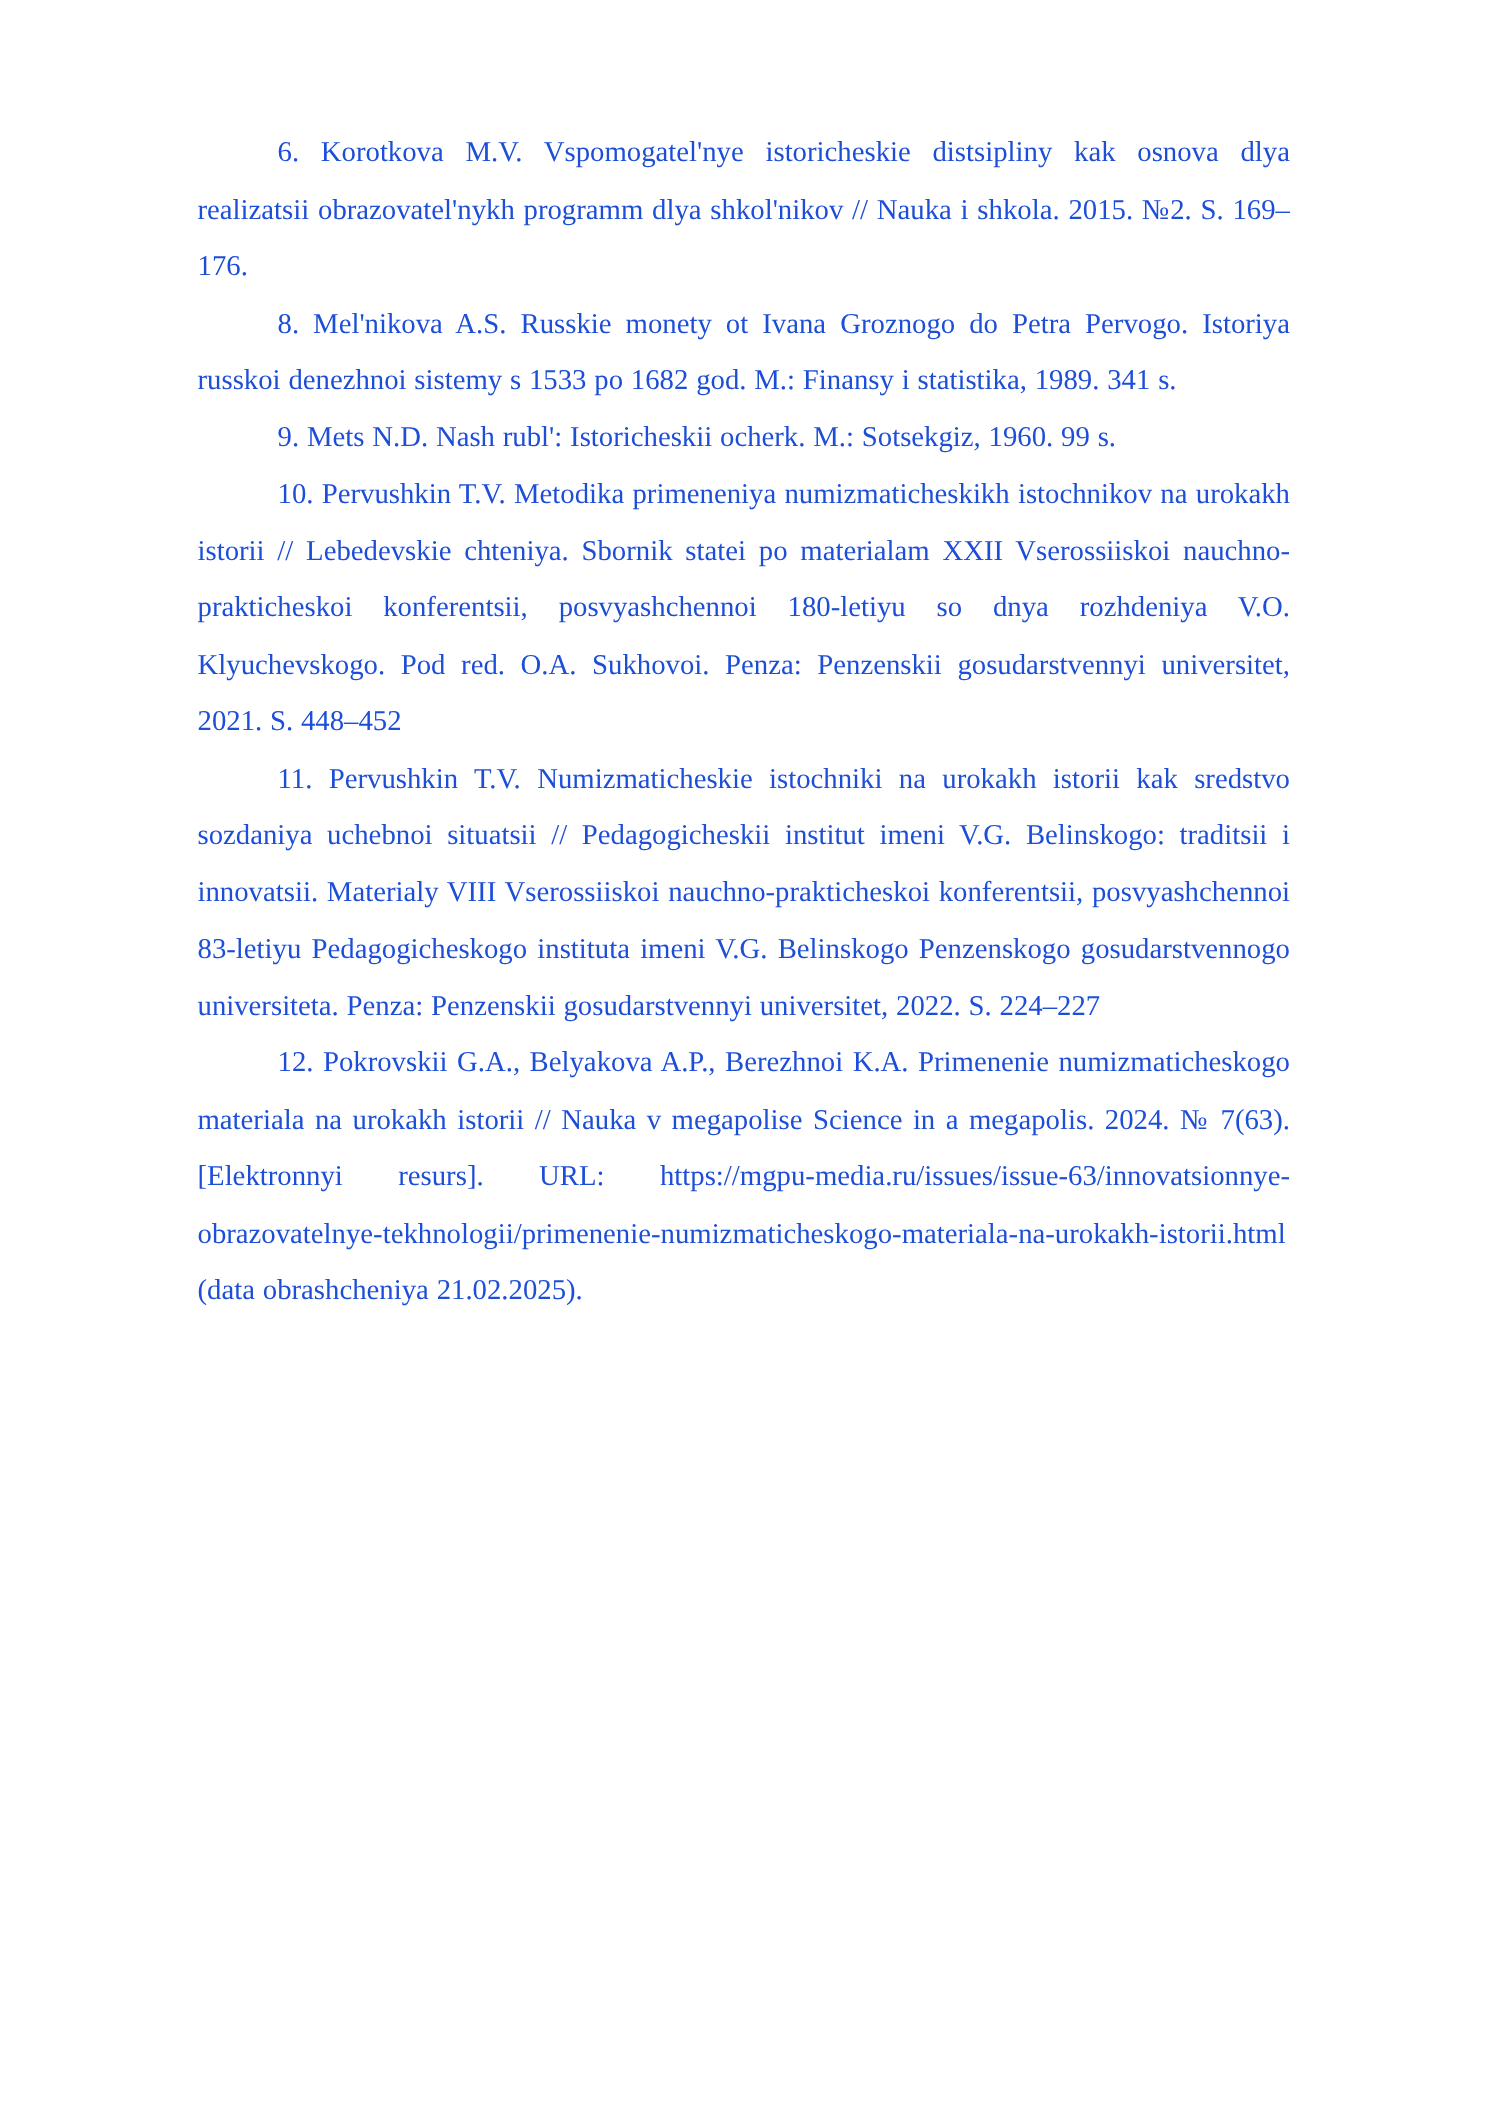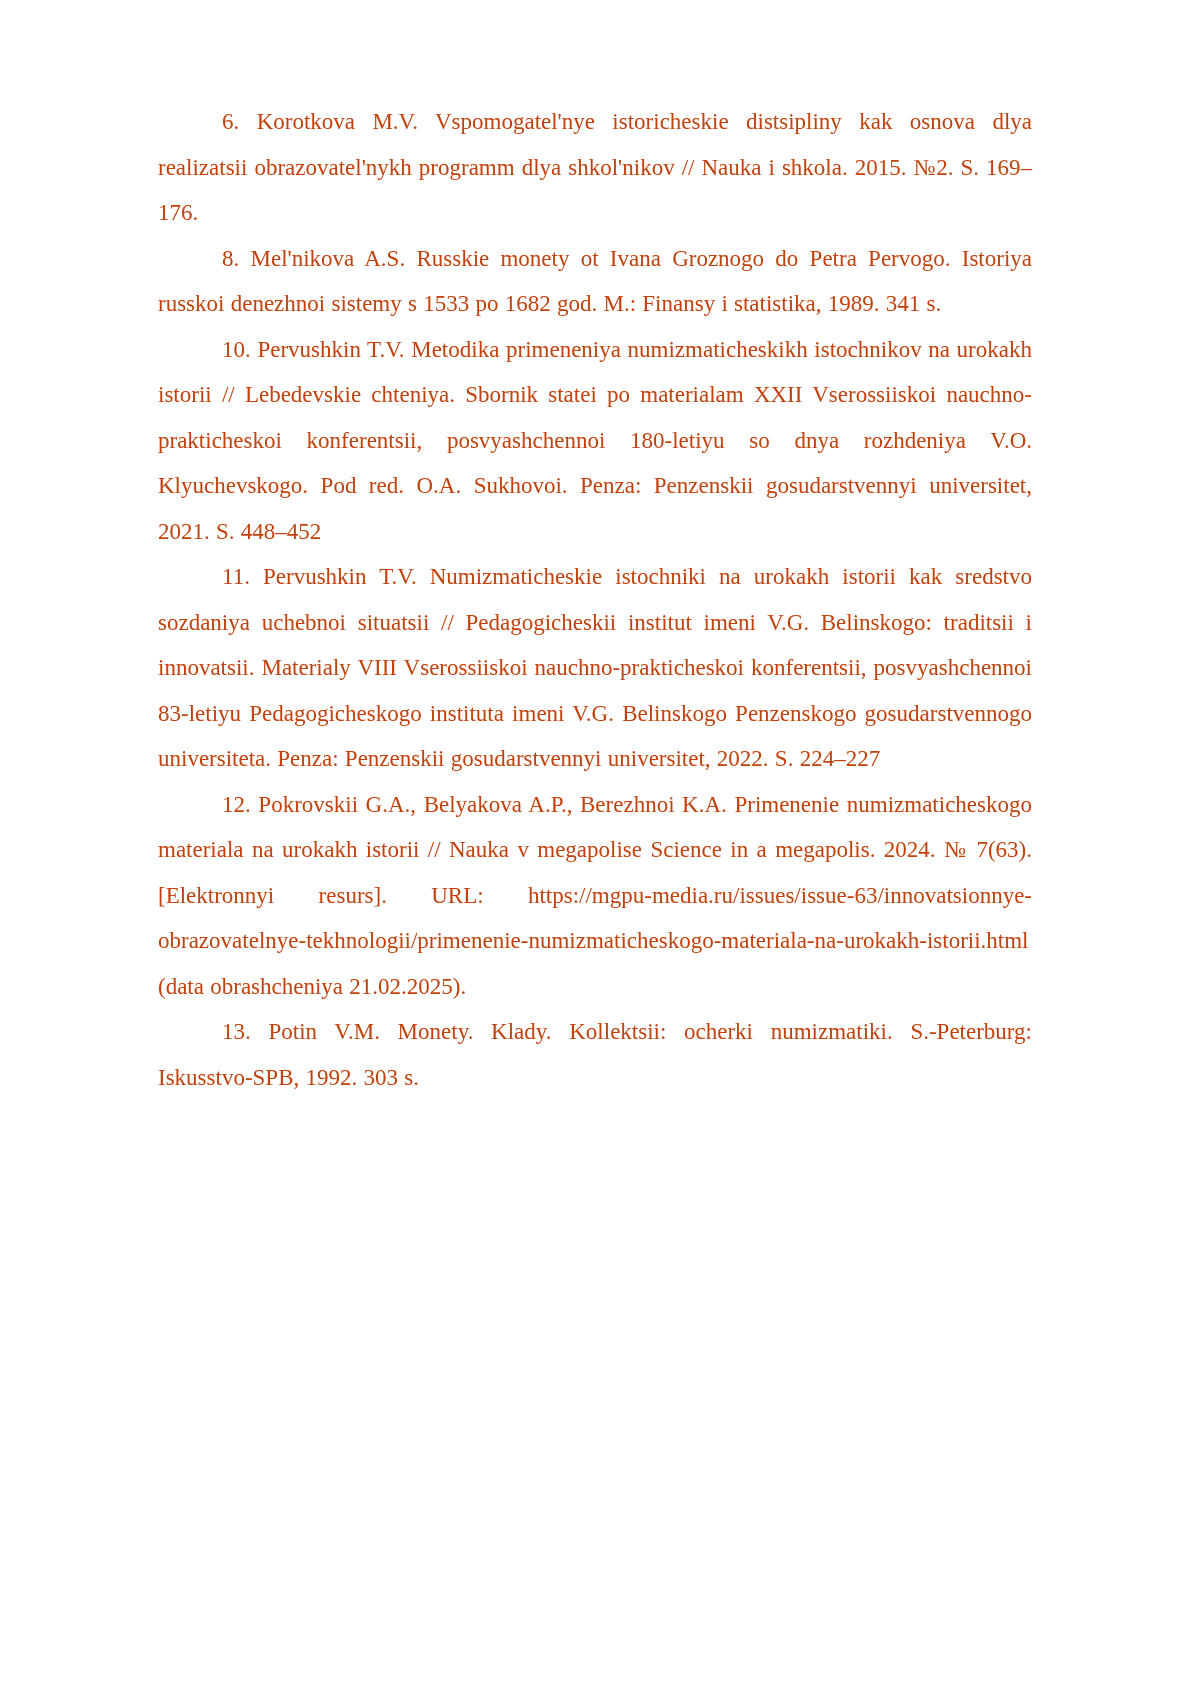--- a/index.html
+++ b/index.html
@@ -11,33 +11,33 @@
     position: relative;
     width: 1200px;
     min-height: 1697px;
     margin: 0 auto;
     background: #ffffff;
     box-sizing: border-box;
     padding: 99px 168px 60px 158px;
     font-family: "Liberation Serif", "DejaVu Serif", serif;
     font-size: 23px;
     line-height: 45.5px;
-    color: #c2410c;
+    color: #1d4ed8;
   }
   .reference {
     margin: 0;
     text-align: justify;
     text-indent: 64px;
     overflow-wrap: break-word;
     word-spacing: 0.5px;
   }
 </style>
 </head>
 <body>
 
 <div class="page">
   <p class="reference">6. Korotkova M.V. Vspomogatel'nye istoricheskie distsipliny kak osnova dlya realizatsii obrazovatel'nykh programm dlya shkol'nikov // Nauka i shkola. 2015. №2. S. 169–176.</p>
   <p class="reference">8. Mel'nikova A.S. Russkie monety ot Ivana Groznogo do Petra Pervogo. Istoriya russkoi denezhnoi sistemy s 1533 po 1682 god. M.: Finansy i statistika, 1989. 341 s.</p>
+  <p class="reference">9. Mets N.D. Nash rubl': Istoricheskii ocherk. M.: Sotsekgiz, 1960. 99 s.</p>
   <p class="reference">10. Pervushkin T.V. Metodika primeneniya numizmaticheskikh istochnikov na urokakh istorii // Lebedevskie chteniya. Sbornik statei po materialam XXII Vserossiiskoi nauchno-prakticheskoi konferentsii, posvyashchennoi 180-letiyu so dnya rozhdeniya V.O. Klyuchevskogo. Pod red. O.A. Sukhovoi. Penza: Penzenskii gosudarstvennyi universitet, 2021. S. 448–452</p>
   <p class="reference">11. Pervushkin T.V. Numizmaticheskie istochniki na urokakh istorii kak sredstvo sozdaniya uchebnoi situatsii // Pedagogicheskii institut imeni V.G. Belinskogo: traditsii i innovatsii. Materialy VIII Vserossiiskoi nauchno-prakticheskoi konferentsii, posvyashchennoi 83-letiyu Pedagogicheskogo instituta imeni V.G. Belinskogo Penzenskogo gosudarstvennogo universiteta. Penza: Penzenskii gosudarstvennyi universitet, 2022. S. 224–227</p>
   <p class="reference">12. Pokrovskii G.A., Belyakova A.P., Berezhnoi K.A. Primenenie numizmaticheskogo materiala na urokakh istorii // Nauka v megapolise Science in a megapolis. 2024. № 7(63). [Elektronnyi resurs]. URL: https://mgpu-media.ru/issues/issue-63/innovatsionnye-obrazovatelnye-tekhnologii/primenenie-numizmaticheskogo-materiala-na-urokakh-istorii.html (data obrashcheniya 21.02.2025).</p>
-  <p class="reference">13. Potin V.M. Monety. Klady. Kollektsii: ocherki numizmatiki. S.-Peterburg: Iskusstvo-SPB, 1992. 303 s.</p>
 </div>
 
 </body></html>

